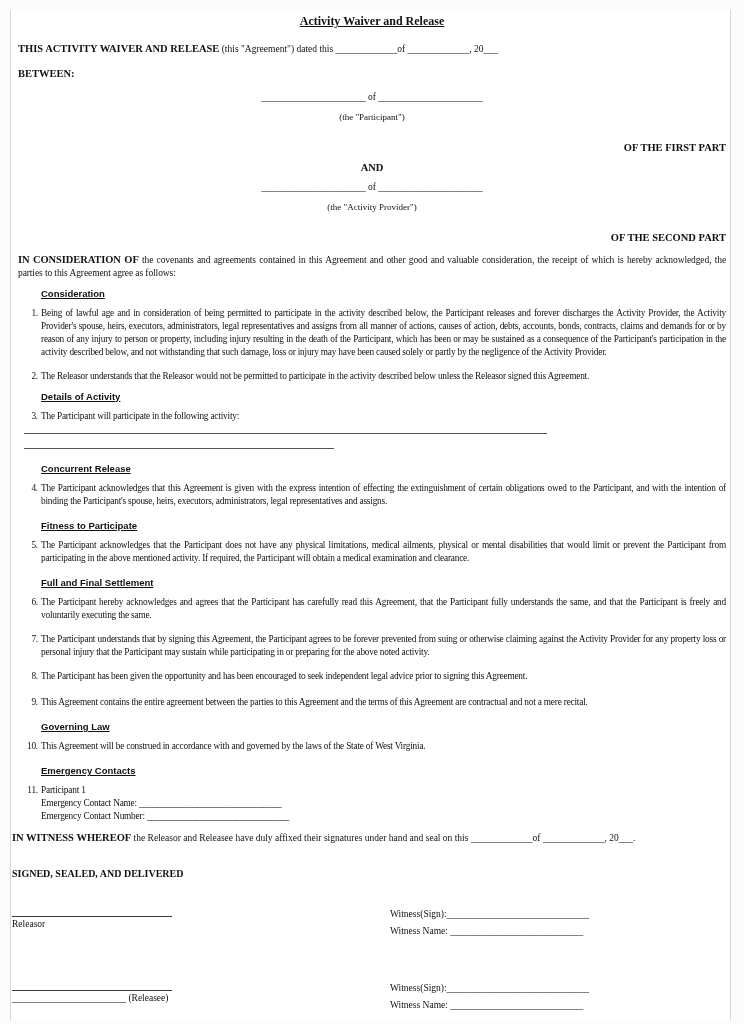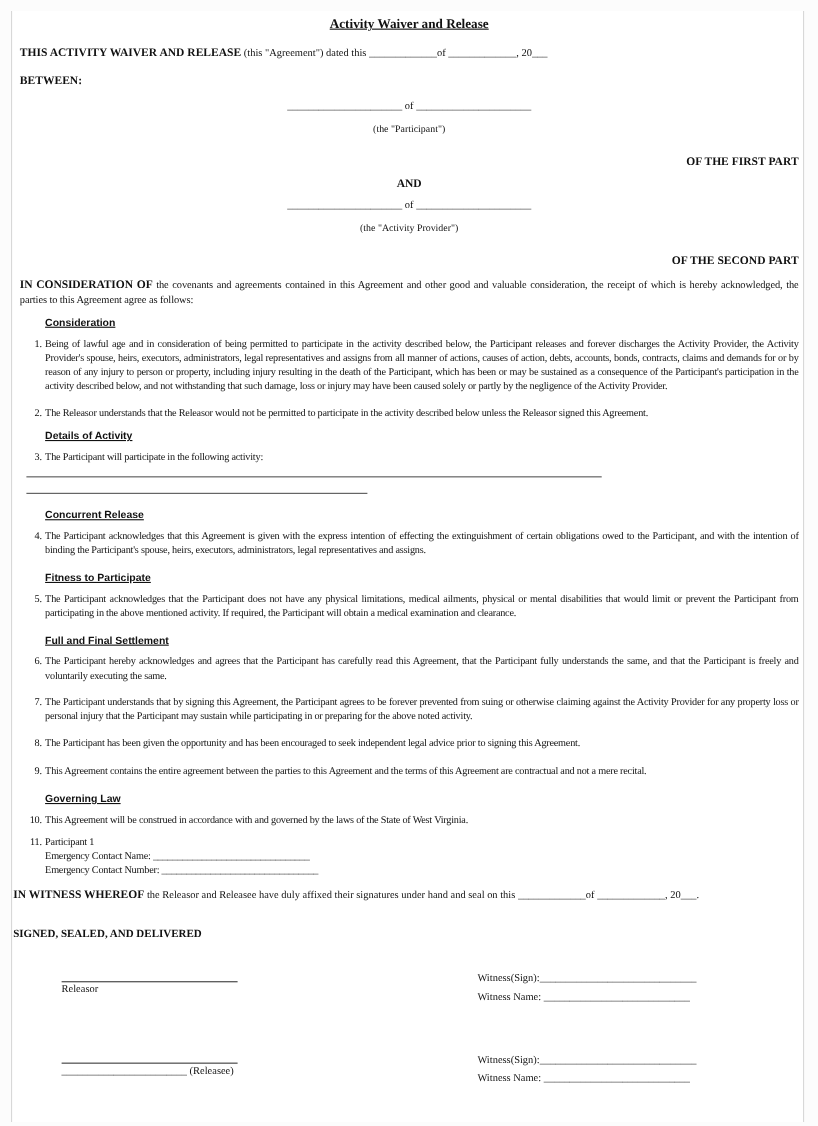--- a/index.html
+++ b/index.html
@@ -140,21 +140,21 @@
     font-size: 9.5px;
     line-height: 13px;
   }
   .sig-row {
     display: flex;
     font-size: 9.5px;
     line-height: 13px;
   }
   .sig-row-1 { margin-top: 28px; }
   .sig-row-2 { margin-top: 44px; }
-  .sig-left { width: 378px; flex: none; padding-left: 44px; }
+  .sig-left { width: 378px; flex: none; }
   .sig-rule {
     width: 160px;
     height: 8px;
     border-bottom: 1px solid #3a3a3a;
   }
   .sig-label { margin-top: 1px; }
   .sig-right { flex: 1; }
   .mt4 { margin-top: 4px; }
 </style>
 </head>
@@ -243,20 +243,21 @@
             <div>This Agreement contains the entire agreement between the parties to this Agreement and the terms of this Agreement are contractual and not a mere recital.</div>
           </div>
         </div>
         <div class="clause-heading">Governing Law</div>
         <div class="item">
           <span class="item-num">10.</span>
           <div class="item-text">
             <div>This Agreement will be construed in accordance with and governed by the laws of the State of West Virginia.</div>
           </div>
         </div>
+        <div class="clause-heading">Emergency Contacts</div>
         <div class="item">
           <span class="item-num">11.</span>
           <div class="item-text">
             <div>Participant 1</div>
             <div class="subline">Emergency Contact Name: ________________________________</div>
             <div class="subline">Emergency Contact Number: ________________________________</div>
           </div>
         </div>
       </div>
   </div>

